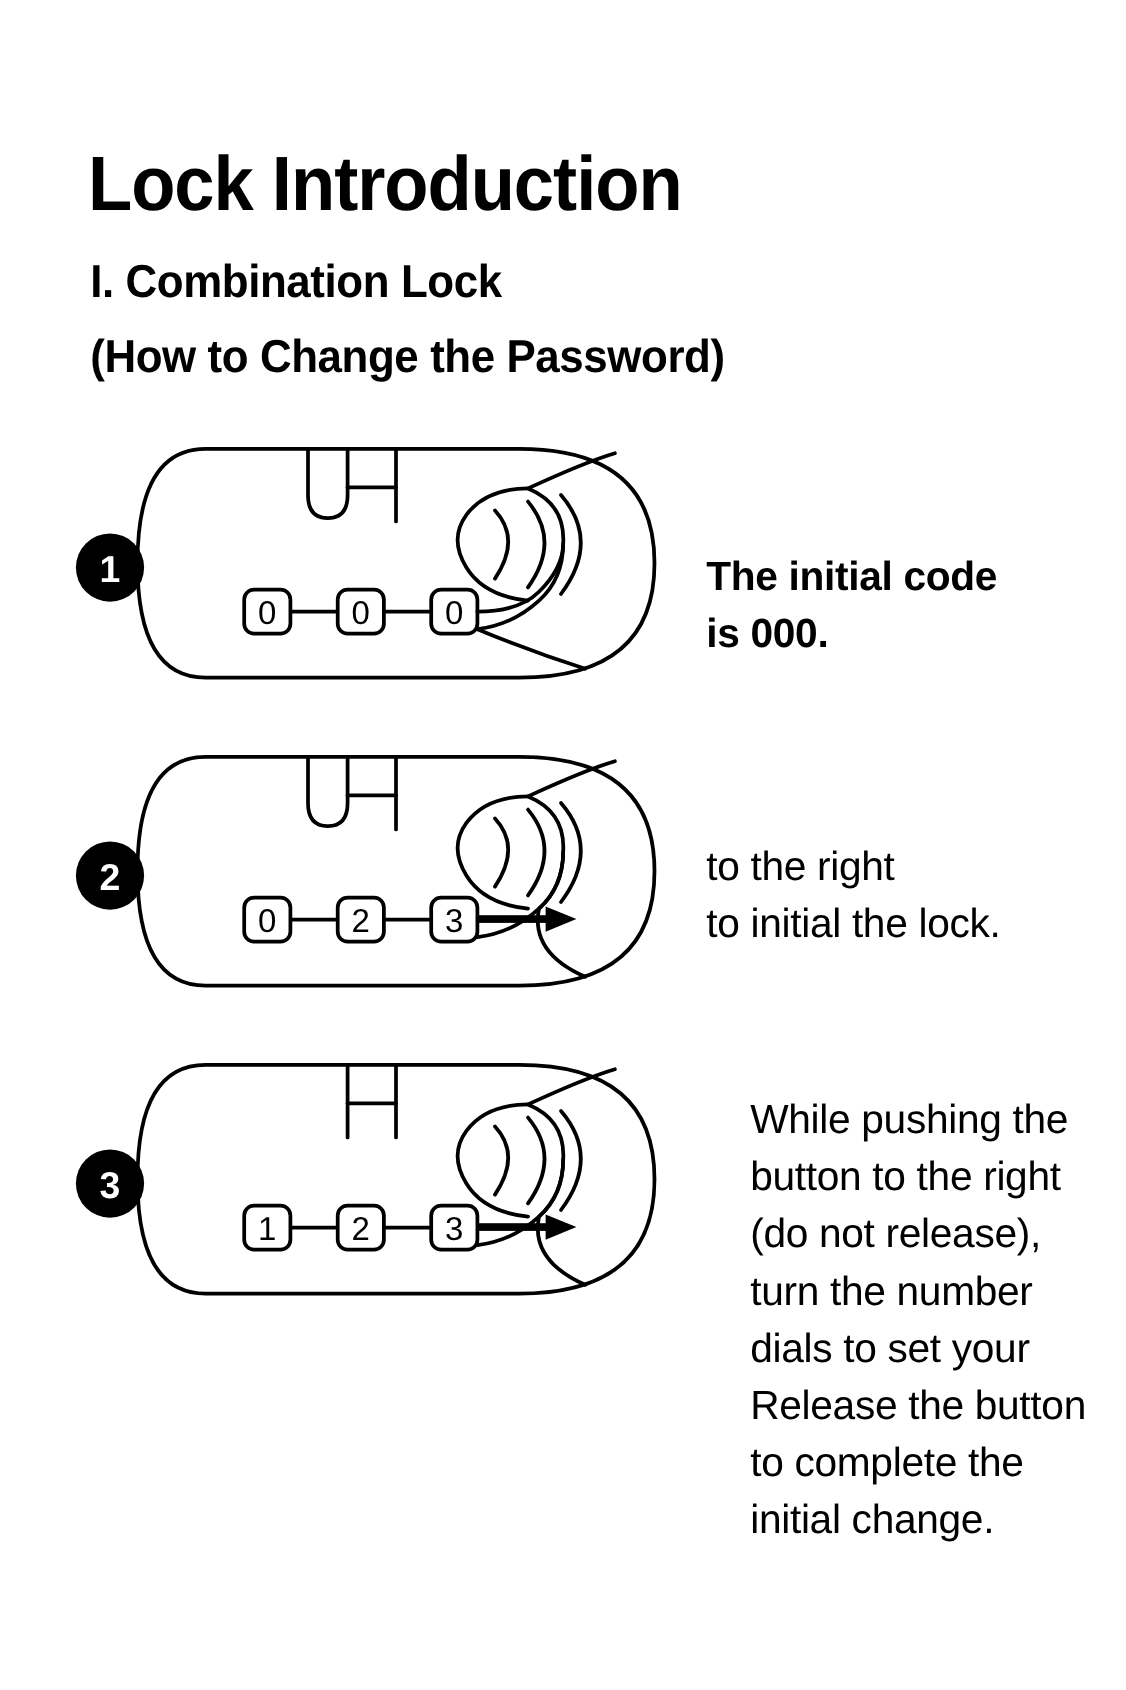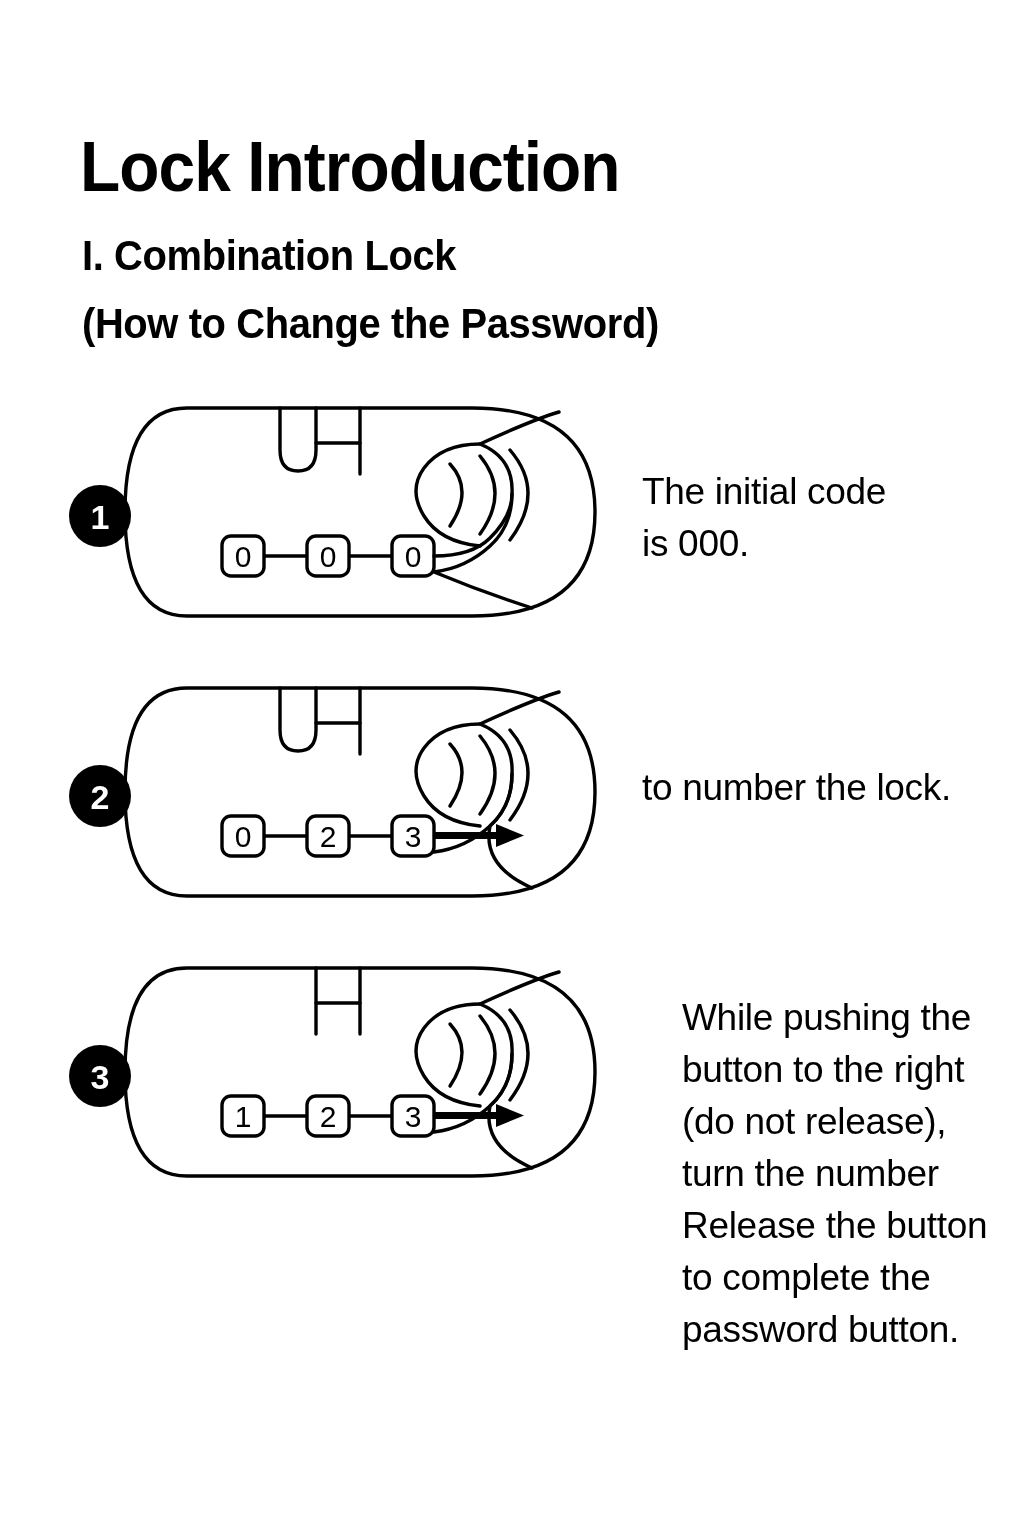--- a/index.html
+++ b/index.html
@@ -70,21 +70,21 @@
 
   .caption {
     position: absolute;
     left: 642px;
     font-size: 37px;
     line-height: 52px;
     font-weight: 400;
     letter-spacing: -0.3px;
     color: #000;
   }
-  #caption-1 { top: 80px; }
+  #caption-1 { top: 112px; font-weight: bold; }
   #caption-2 { top: 96px; }
   #caption-3 { top: 46px; margin-left: 40px; }
   .caption div { white-space: nowrap; }
 </style>
 </head>
 <body>
 
 <div id="page">
 
   <h1 id="page-title">Lock Introduction</h1>
@@ -174,21 +174,22 @@
           <rect x="372" y="166" width="66" height="7"></rect>
           <path d="M 434 158 L 462 169.5 L 434 181 Z"></path>
         </g>
         <g>
           <circle cx="38" cy="130" r="31" fill="#000"></circle>
           <text x="38" y="143" font-family="Liberation Sans, sans-serif" font-size="34" font-weight="700" text-anchor="middle" fill="#fff">2</text>
         </g>
       </svg>
     </div>
     <div class="caption" id="caption-2">
-      <div>to number the lock.</div>
+      <div>to the right</div>
+      <div>to initial the lock.</div>
     </div>
   </div>
 
   <div class="step" id="step-3">
     <div class="lock-figure">
       <svg width="570" height="252" viewBox="0 0 570 252" xmlns="http://www.w3.org/2000/svg">
         <g fill="none" stroke="#000" stroke-width="3.4" stroke-linecap="round" stroke-linejoin="round">
           <path d="M 125 22 L 410 22 Q 533 22 533 126 Q 533 230 410 230 L 125 230 Q 63 230 63 126 Q 63 22 125 22 Z"></path>
 
           <g>
@@ -222,19 +223,20 @@
           <circle cx="38" cy="130" r="31" fill="#000"></circle>
           <text x="38" y="143" font-family="Liberation Sans, sans-serif" font-size="34" font-weight="700" text-anchor="middle" fill="#fff">3</text>
         </g>
       </svg>
     </div>
     <div class="caption" id="caption-3">
       <div>While pushing the</div>
       <div>button to the right</div>
       <div>(do not release),</div>
       <div>turn the number</div>
+      <div>dials to set your</div>
       <div>Release the button</div>
       <div>to complete the</div>
-      <div>password button.</div>
+      <div>initial change.</div>
     </div>
   </div>
 
 </div>
 
 </body></html>

